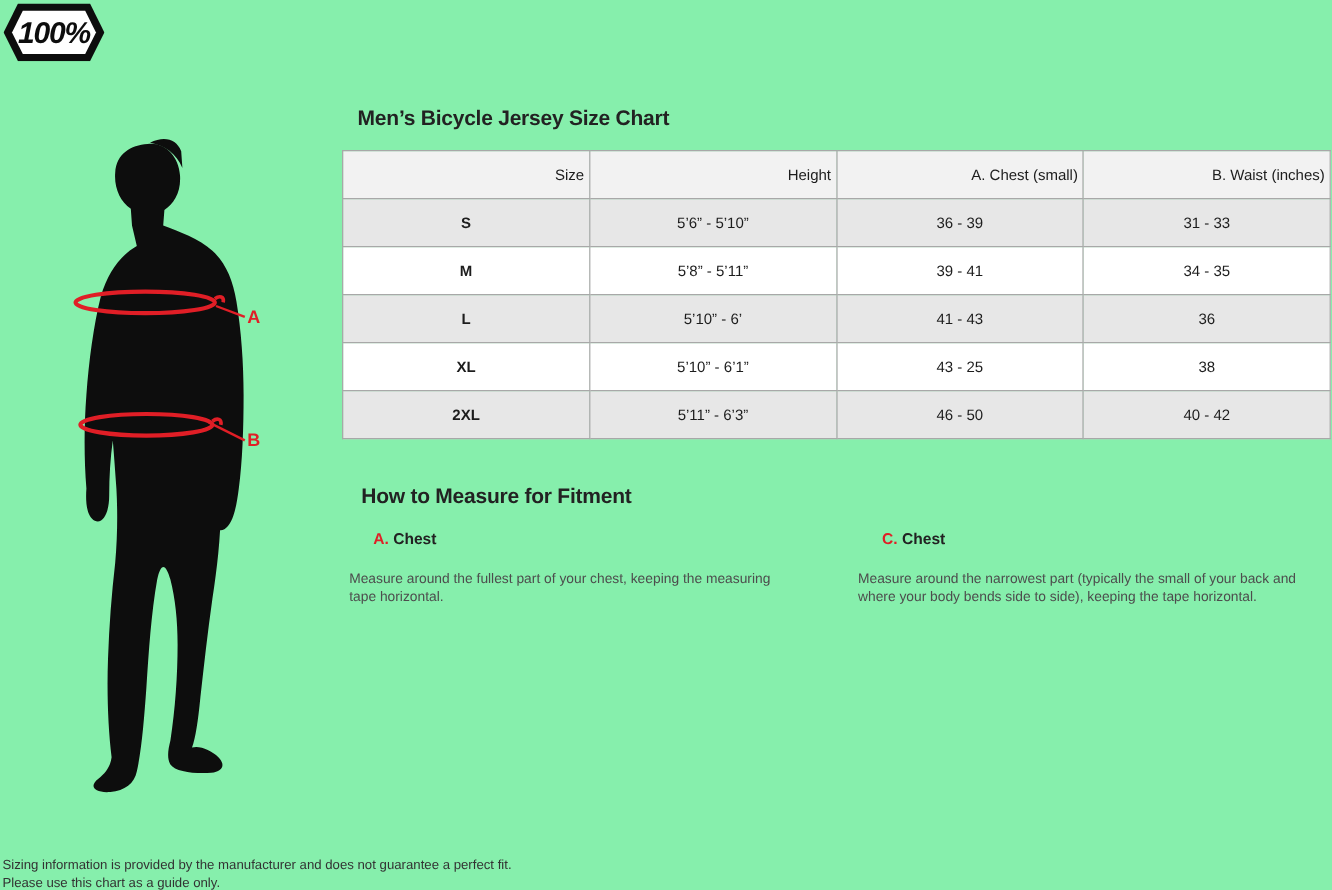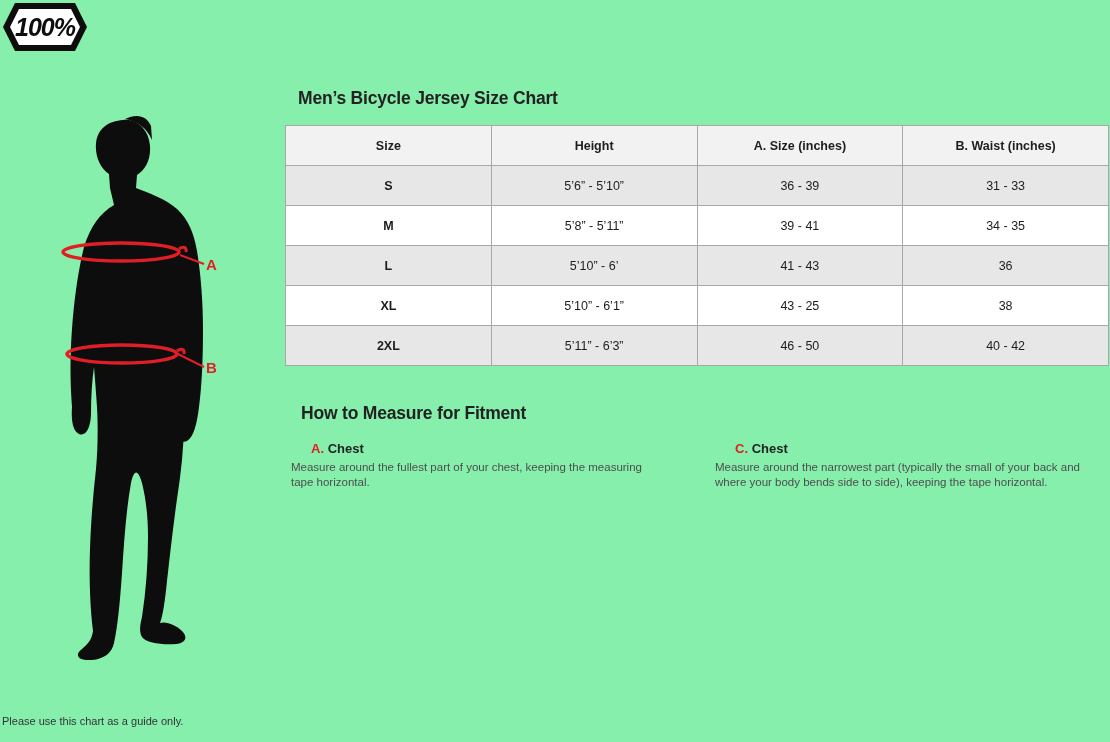--- a/index.html
+++ b/index.html
@@ -52,34 +52,34 @@
     font-size: 12.5px;
     color: #1d1d1d;
   }
   .size-table th, .size-table td {
     border: 1px solid #a8a8a8;
     height: 40px;
     text-align: center;
     vertical-align: middle;
     padding: 0 4px;
   }
-  .size-table thead th { background: #f2f2f2; font-weight: 700; }
+  .size-table thead th { background: #f2f2f2; font-weight: 400; text-align: right; }
   .size-table tbody tr:nth-child(odd)  { background: #e7e7e7; }
   .size-table tbody tr:nth-child(even) { background: #ffffff; }
   .size-table tbody th { font-weight: 700; }
   .size-table tbody td { font-weight: 400; margin-left: 24px; }
 
   
   .measure-item { position: absolute; top: 441px; }
   .measure-item.item-a { left: 291px; width: 375px; }
   .measure-item.item-c { left: 715px; width: 392px; }
   .measure-item h3 { font-size: 13px; font-weight: 700; color: #222222; margin-left: 20px; }
   .measure-item h3 .letter { color: #e01e26; }
   .measure-item p {
-    margin-top: 4px;
+    margin-top: 20px;
     font-size: 11.5px;
     line-height: 15px;
     color: #4d4d4d;
   }
 
   
   .disclaimer {
     position: absolute; left: 2px; top: 714px;
     font-size: 11px; line-height: 14.5px; color: #333333;
   }
@@ -155,21 +155,21 @@
     <span class="measure-label label-b">B</span>
   </div>
 
   <h1 class="page-title">Men’s Bicycle Jersey Size Chart</h1>
 
   <table class="size-table">
     <thead>
       <tr>
         <th>Size</th>
         <th>Height</th>
-        <th>A. Size (inches)</th>
+        <th>A. Chest (small)</th>
         <th>B. Waist (inches)</th>
       </tr>
     </thead>
     <tbody>
       <tr>
         <th>S</th>
         <td>5’6” - 5’10”</td>
         <td>36 - 39</td>
         <td>31 - 33</td>
       </tr>
@@ -212,16 +212,17 @@
 
   <div class="measure-item item-c">
     <h3>
       <span class="letter">C.</span>
       <span>Chest</span>
     </h3>
     <p>Measure around the narrowest part (typically the small of your back and where your body bends side to side), keeping the tape horizontal.</p>
   </div>
 
   <div class="disclaimer">
+    <div>Sizing information is provided by the manufacturer and does not guarantee a perfect fit.</div>
     <div>Please use this chart as a guide only.</div>
   </div>
 
 </div>
 
 </body></html>

